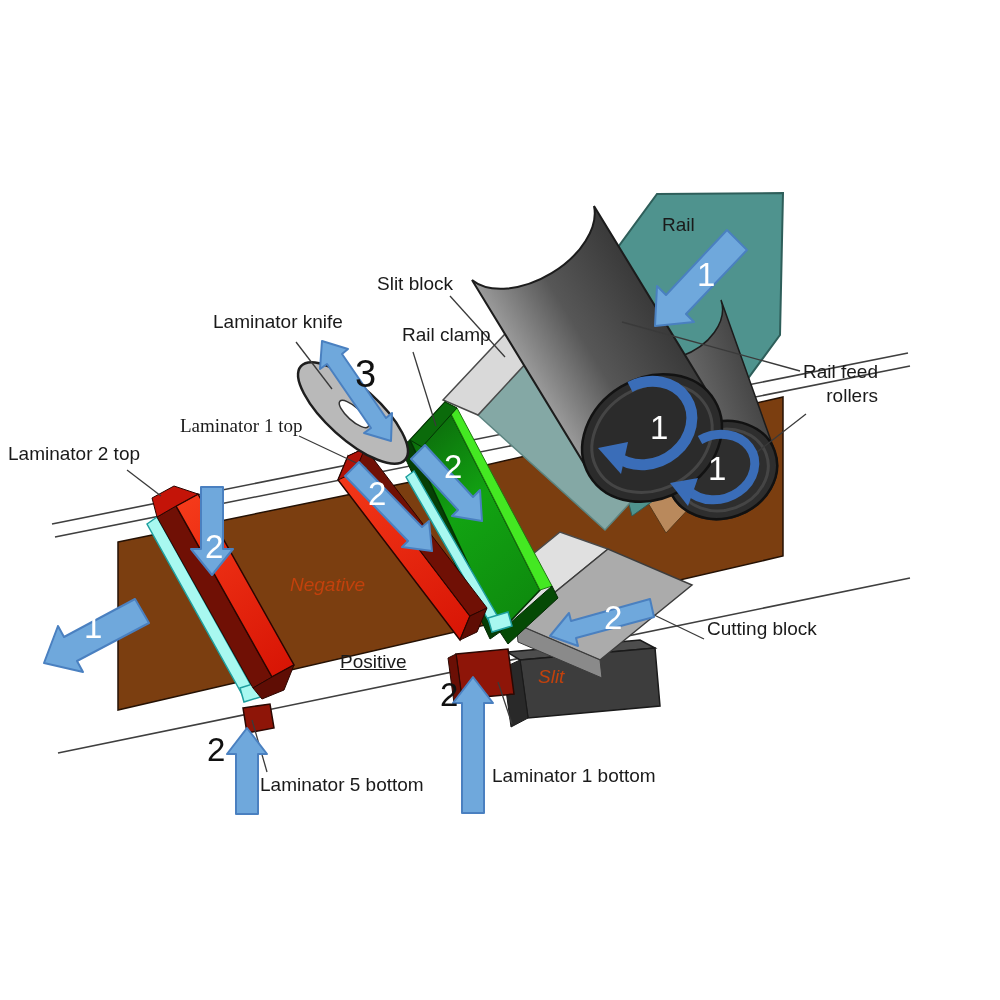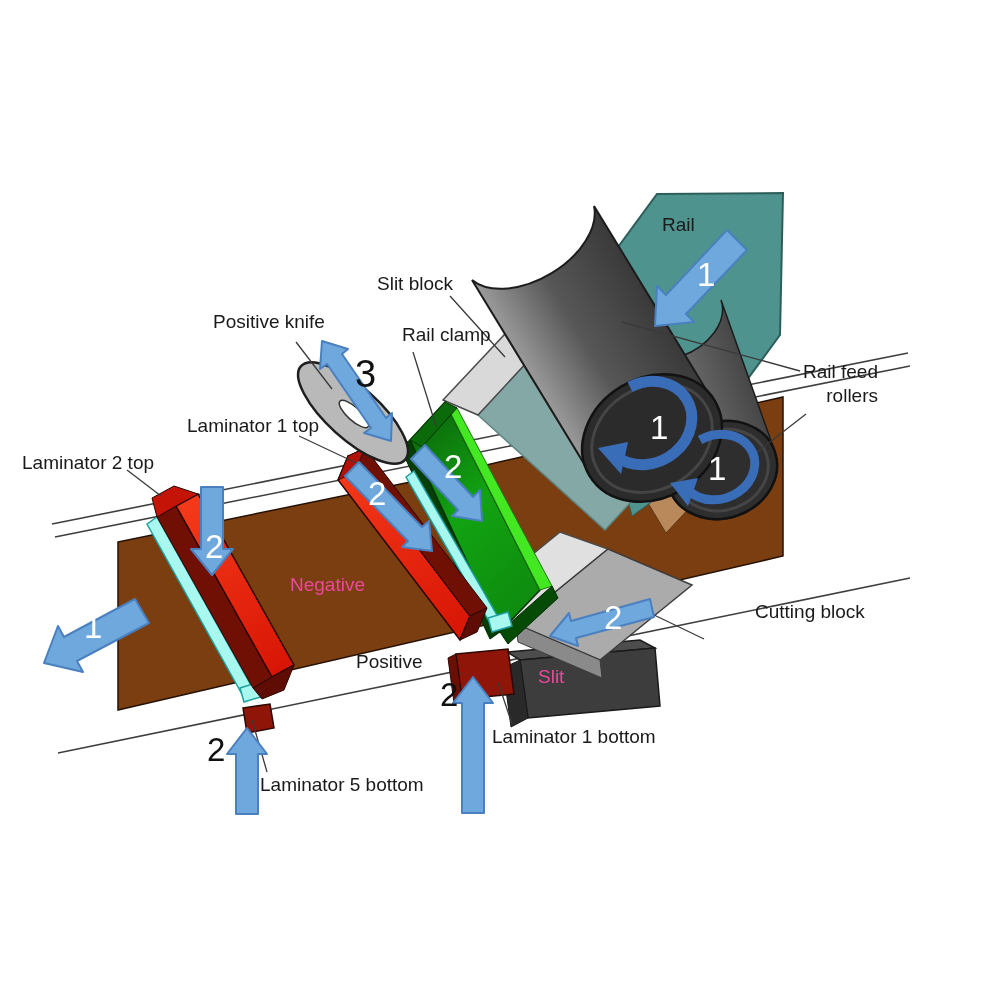--- a/index.html
+++ b/index.html
@@ -5,21 +5,21 @@
   html,body{margin:0;padding:0;background:#ffffff;}
   .stage{
     position:relative;width:1000px;height:1000px;background:#ffffff;
     font-family:"Liberation Sans",sans-serif;overflow:hidden;
   }
   .stage svg{position:absolute;left:0;top:0;}
   .lbl{
     position:absolute;font-size:19px;color:#1a1a1a;
     white-space:pre-line;line-height:24px;
   }
-  .lbl.white{color:#ec4899;}
+  .lbl.white{color:#c2410c;font-style:italic;}
   .num{
     position:absolute;font-size:33px;color:#ffffff;line-height:1;
     font-weight:400;
   }
   .num.dark{color:#111111;}
 </style>
 </head>
 <body>
 
 <div class="stage">
@@ -132,31 +132,31 @@
   </g>
 
   <path d="M 630,387 A 46,40 -31 1 1 616,456" fill="none" stroke="#3a6db8" stroke-width="11"></path>
   <polygon points="598,448 628,442 621,474" fill="#3a6db8"></polygon>
   <path d="M 700,440 A 38,32 -20 1 1 688,490" fill="none" stroke="#3a6db8" stroke-width="9"></path>
   <polygon points="670,483 698,478 688,506" fill="#3a6db8"></polygon>
 </svg>
 
 <div class="lbl" style="left:662px;top:213px;">Rail</div>
 <div class="lbl" style="left:377px;top:272px;text-align:right;">Slit block</div>
-<div class="lbl" style="left:213px;top:310px;">Positive knife</div>
+<div class="lbl" style="left:213px;top:310px;">Laminator knife</div>
 <div class="lbl" style="left:362px;top:323px;margin-left:40px;">Rail clamp</div>
-<div class="lbl" style="left:187px;top:414px;">Laminator 1 top</div>
-<div class="lbl" style="left:22px;top:442px;margin-top:9px;">Laminator 2 top</div>
+<div class="lbl" style="left:180px;top:414px;font-family:Liberation Serif, serif;">Laminator 1 top</div>
+<div class="lbl" style="left:8px;top:442px;">Laminator 2 top</div>
 <div class="lbl" style="left:803px;top:360px;text-align:right;">Rail feed
 rollers</div>
 <div class="lbl white" style="left:290px;top:573px;">Negative</div>
-<div class="lbl" style="left:356px;top:650px;">Positive</div>
-<div class="lbl" style="left:707px;top:600px;margin-left:48px;">Cutting block</div>
+<div class="lbl" style="left:340px;top:650px;text-decoration:underline;">Positive</div>
+<div class="lbl" style="left:707px;top:617px;">Cutting block</div>
 <div class="lbl white" style="left:538px;top:665px;">Slit</div>
-<div class="lbl" style="left:492px;top:725px;">Laminator 1 bottom</div>
+<div class="lbl" style="left:492px;top:764px;">Laminator 1 bottom</div>
 <div class="lbl" style="left:260px;top:773px;">Laminator 5 bottom</div>
 
 <div class="num" style="left:697px;top:258px;">1</div>
 <div class="num" style="left:650px;top:411px;">1</div>
 <div class="num" style="left:708px;top:452px;">1</div>
 <div class="num dark" style="left:355px;top:355px;font-size:38px;">3</div>
 <div class="num" style="left:444px;top:450px;">2</div>
 <div class="num" style="left:368px;top:477px;">2</div>
 <div class="num" style="left:205px;top:530px;">2</div>
 <div class="num" style="left:84px;top:610px;">1</div>

